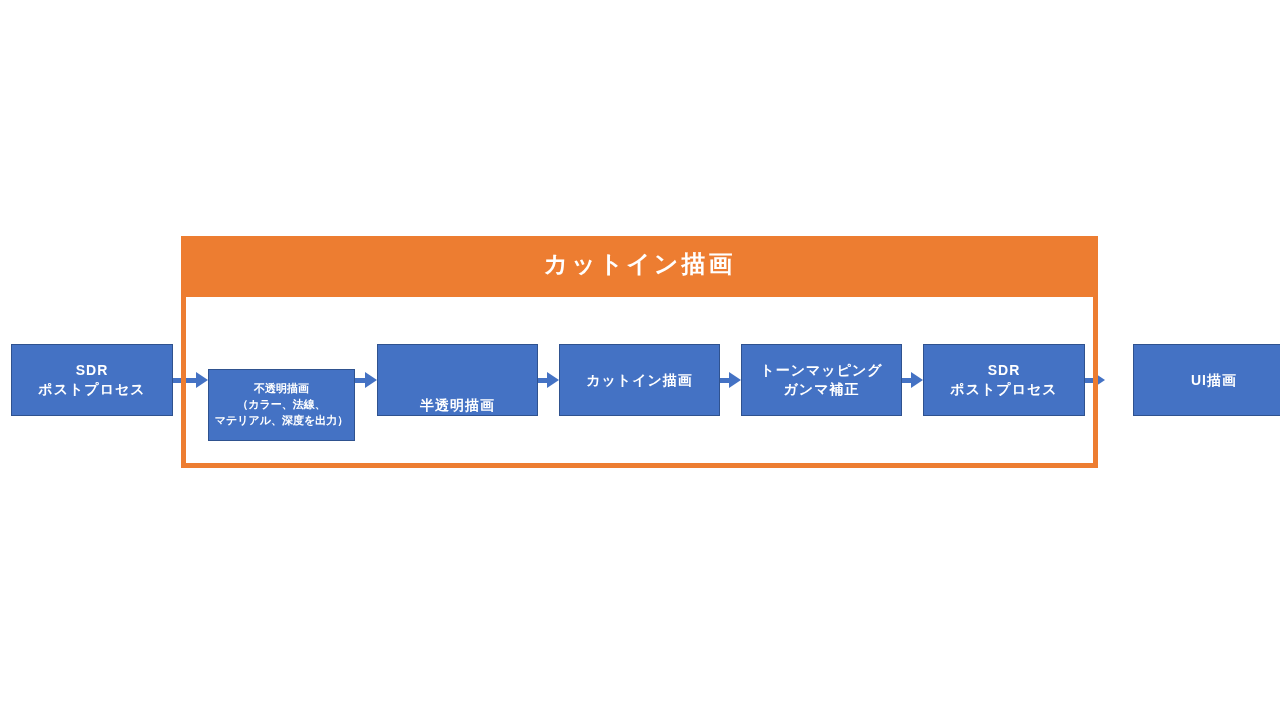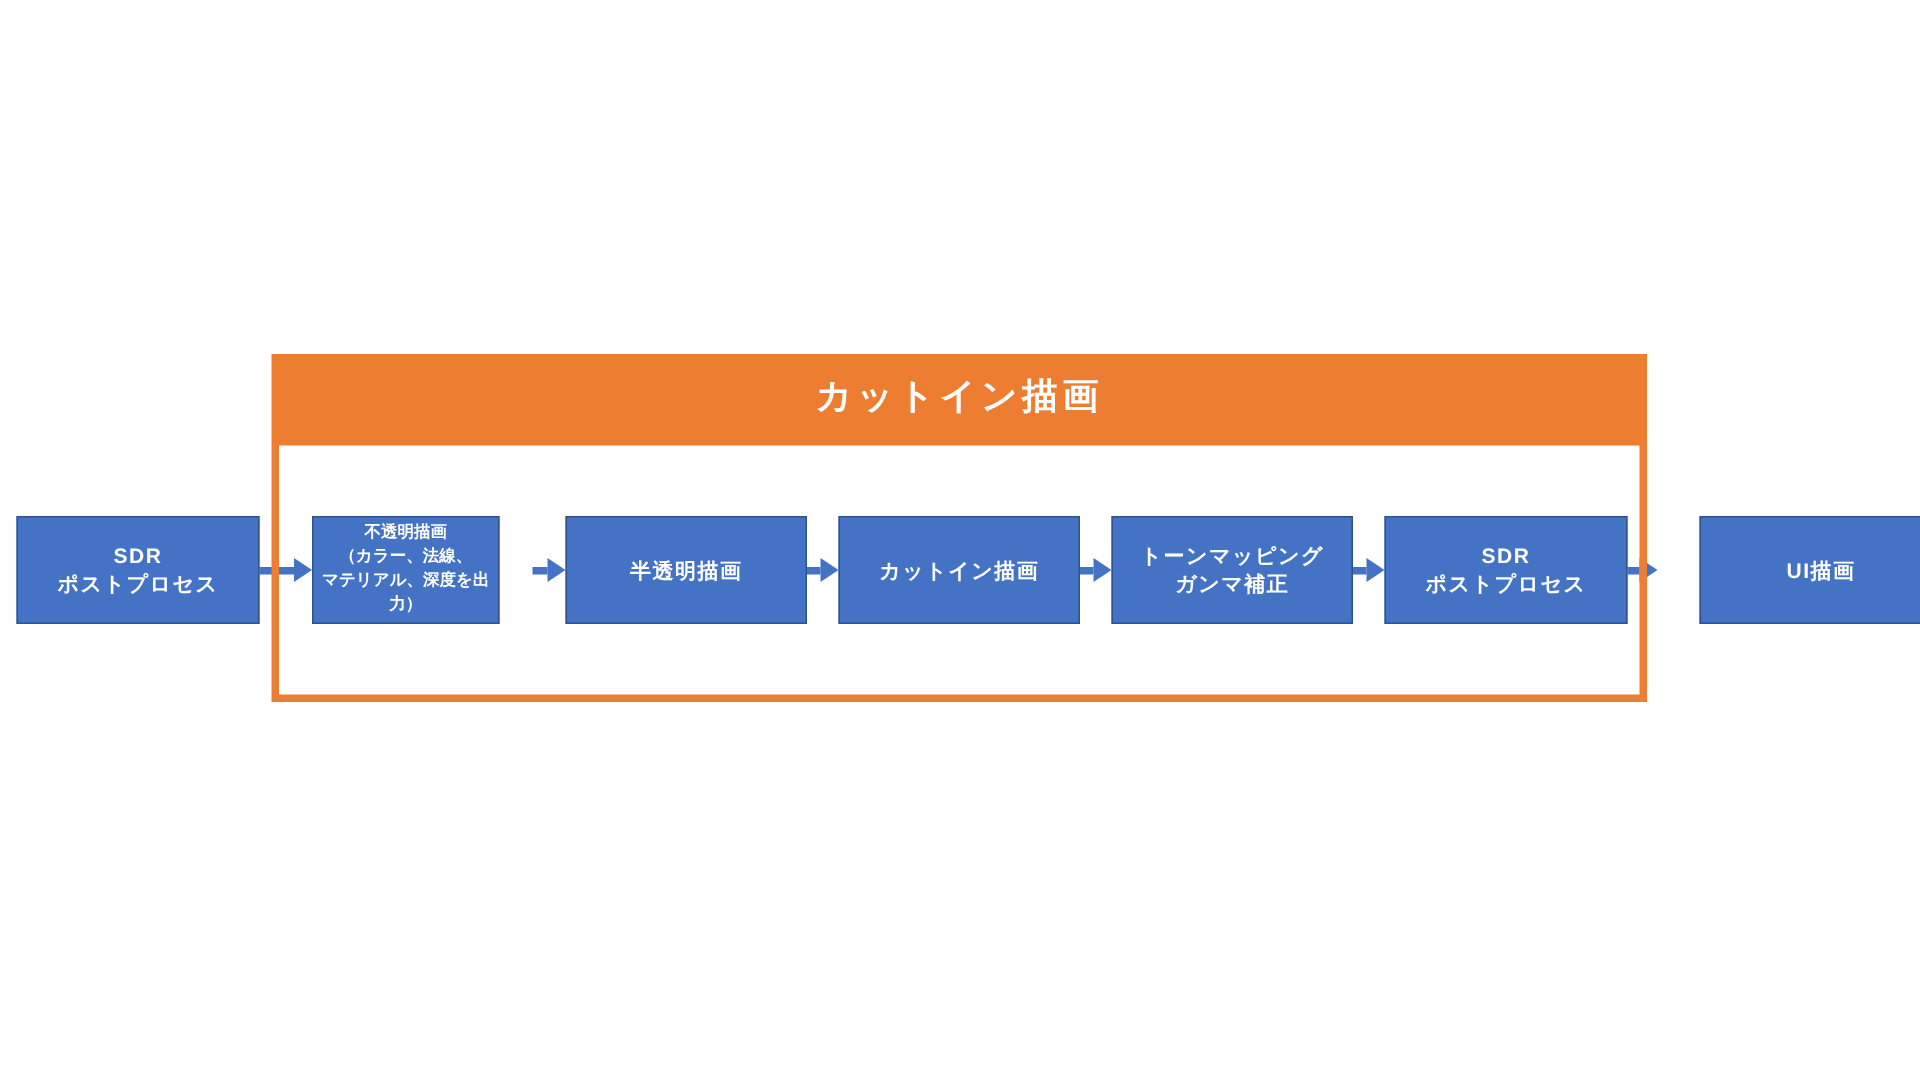--- a/index.html
+++ b/index.html
@@ -109,27 +109,27 @@
   <div class="cutin-header">
     <span>カットイン描画</span>
   </div>
   <div class="cutin-border"></div>
 
   <div class="node" style="left:11px; width:162px;">
     <span class="node-line">SDR</span>
     <span class="node-line">ポストプロセス</span>
   </div>
 
-  <div class="node small" style="left:208px; width:125px;">
+  <div class="node small" style="left:208px; width:147px;margin-top:25px;">
     <span class="node-line">不透明描画</span>
     <span class="node-line">（カラー、法線、</span>
     <span class="node-line">マテリアル、深度を出力）</span>
   </div>
 
-  <div class="node" style="left:377px; width:161px;">
+  <div class="node" style="left:377px; width:161px;justify-content:flex-end;">
     <span class="node-line">半透明描画</span>
   </div>
 
   <div class="node" style="left:559px; width:161px;">
     <span class="node-line">カットイン描画</span>
   </div>
 
   <div class="node" style="left:741px; width:161px;text-align:right;">
     <span class="node-line">トーンマッピング</span>
     <span class="node-line">ガンマ補正</span>

